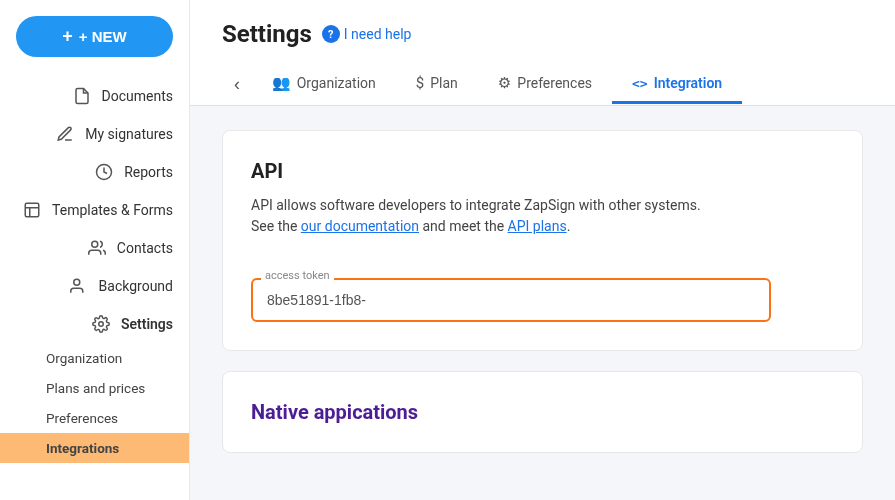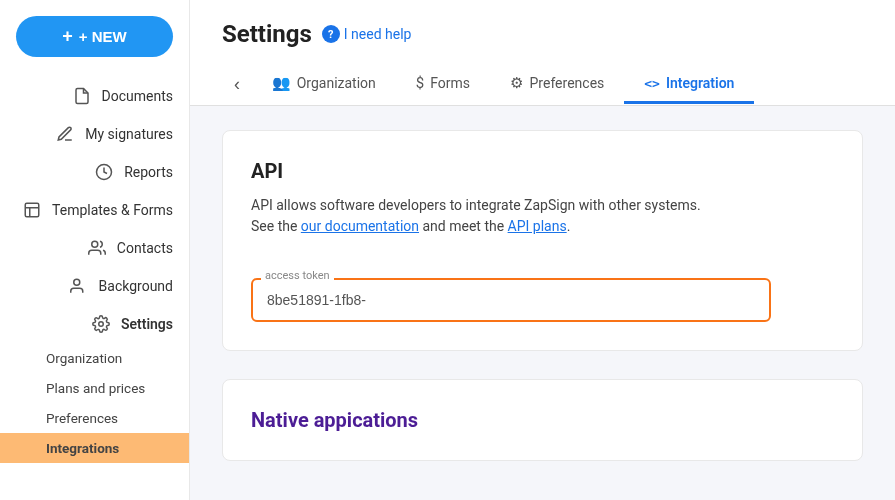--- a/index.html
+++ b/index.html
@@ -141,21 +141,21 @@
     }
     .tab .tab-icon { font-size: 15px; }
 
     
     .content {
       flex: 1;
       overflow-y: auto;
       padding: 24px 32px;
       display: flex;
       flex-direction: column;
-      gap: 28px;
+      gap: 20px;
     }
 
     .card {
       background: #fff;
       border-radius: 8px;
       padding: 28px 28px 28px 28px;
       border: 1px solid #e8e8e8;
     }
 
     .card-title {
@@ -321,21 +321,21 @@
 
     <div class="tabs">
       <button class="tab-back">‹</button>
 
       <div class="tab">
         <span class="tab-icon">👥</span>
         <span>Organization</span>
       </div>
       <div class="tab">
         <span class="tab-icon">$</span>
-        <span>Forms</span>
+        <span>Plan</span>
       </div>
       <div class="tab">
         <span class="tab-icon">⚙</span>
         <span>Preferences</span>
       </div>
       <div class="tab active">
         <span class="tab-icon" style="font-family:monospace; font-size:13px;">&lt;&gt;</span>
         <span>Integration</span>
       </div>
     </div>

